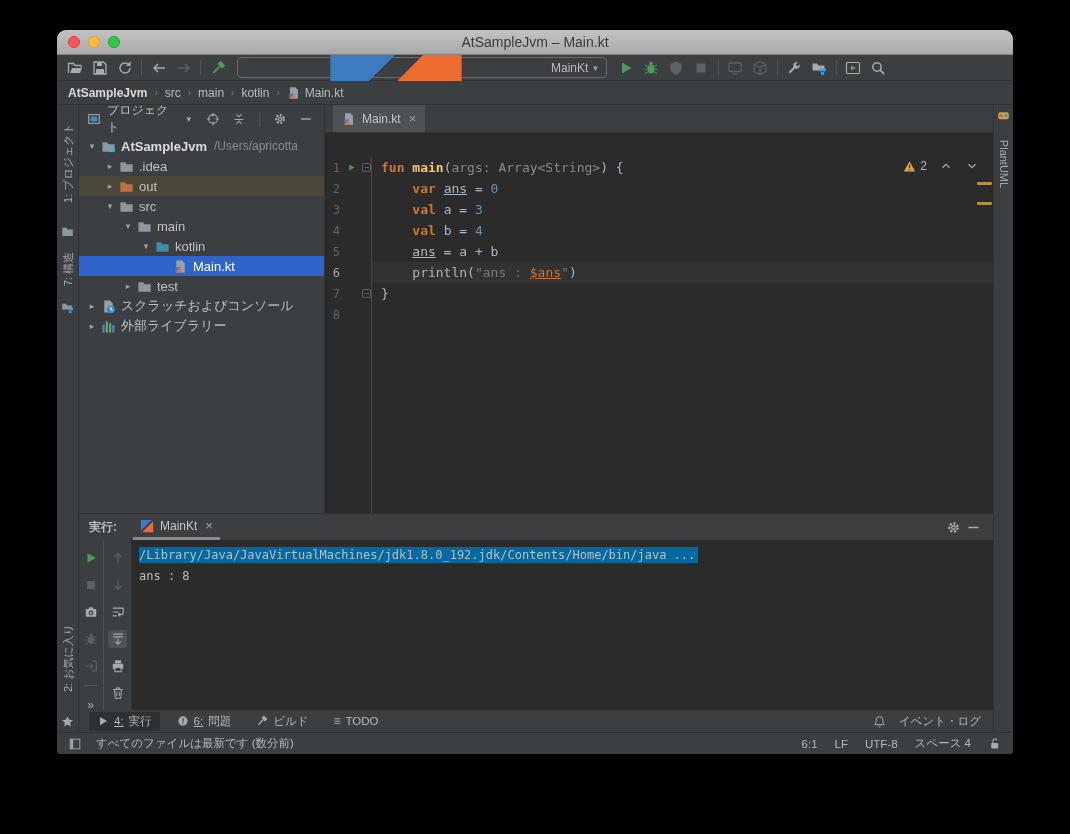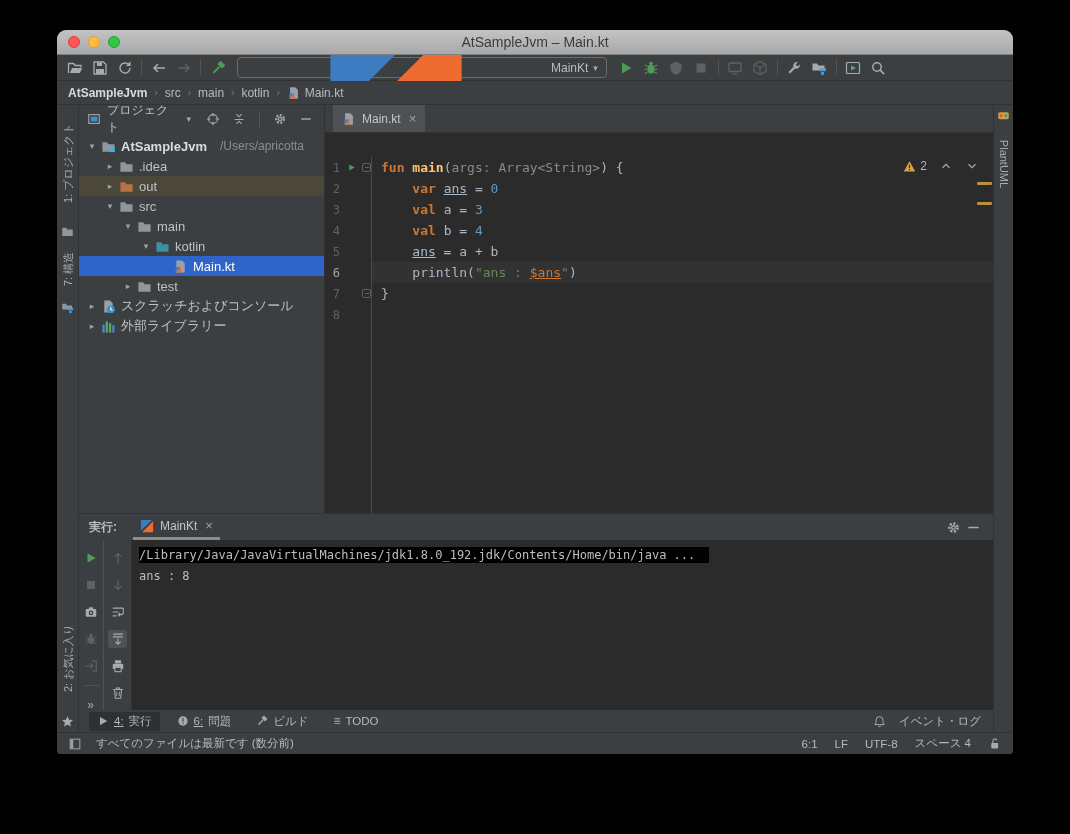--- a/index.html
+++ b/index.html
@@ -52,21 +52,21 @@
            display:flex;flex-direction:column;overflow:hidden}
   .phead{height:28px;flex:none;display:flex;align-items:center;padding:0 8px;gap:6px;font-size:12px;color:#bfc2c4}
   .phead .svgi{width:14px;height:14px}
   .phead .spacer{flex:1}
   .pbtn{width:20px;height:20px;display:flex;align-items:center;justify-content:center}
   .tree{flex:1;overflow:hidden;padding-top:3px}
   .trow{height:20px;display:flex;align-items:center;font-size:13px;color:#bfc1c3;white-space:nowrap}
   .trow .arrow{width:16px;flex:none;text-align:center;font-size:9px;color:#9da2a5}
   .trow .ticon{width:16px;height:16px;flex:none;display:flex;align-items:center;justify-content:center;margin-right:5px}
   .trow .ticon .svgi{width:15px;height:15px}
-  .trow .extra{color:#8a8e91;margin-left:13px;font-size:12px}
+  .trow .extra{color:#8a8e91;margin-left:7px;font-size:12px}
   .trow.bold .tlabel{font-weight:bold;color:#dadcde}
   .trow.sel{background:#2f65ca;color:#fff}
   .trow.accent{background:#4b4839}
   .f-gray{color:#8f979c}.f-orange{color:#bb7144}.f-teal{color:#3d8fa5}
   
   .editor{flex:1;min-width:0;display:flex;flex-direction:column;background:#2b2b2b}
   .tabbar{height:28px;flex:none;background:#3c3f41;display:flex;align-items:stretch;padding-left:8px;
           border-bottom:1px solid #323232;box-sizing:border-box}
   .etab{display:flex;align-items:center;gap:6px;padding:0 9px;background:#4e5254;color:#c3c6c8;font-size:12px}
   .etab .svgi{width:14px;height:14px}
@@ -114,21 +114,21 @@
   .rtools.two{width:28px;border-left:1px solid #515151}
   .ribtn{width:19px;height:18px;display:flex;align-items:center;justify-content:center;border-radius:3px;flex:none}
   .ribtn .svgi{width:14px;height:14px}
   .ribtn.selbg{background:#4e5254}
   .hsep{width:15px;height:1px;background:#515151;margin:1px 0;flex:none}
   .moretxt{font-size:11px;letter-spacing:1px}
   .console{flex:1;min-width:0;background:#2b2b2b;border-left:1px solid #323232;box-sizing:border-box;
            font-family:"DejaVu Sans Mono","Liberation Mono",monospace;font-size:12px;color:#bcbec0;
            padding:5px 0 0 7px;line-height:21px}
   .conline{white-space:pre}
-  .conhl{background:#000000;padding:1px 14px 1px 0}
+  .conhl{background:#0369a1;padding:1px 3px 1px 0}
   
   .bottom-bar{position:absolute;left:22px;right:20px;top:605px;height:22px;background:#3c3f41;
               display:flex;align-items:center;padding-left:10px;gap:9px;font-size:11.5px;color:#b6b9bb;box-sizing:border-box}
   .bbitem{display:flex;align-items:center;gap:5px;padding:2px 8px;border-radius:2px}
   .bbitem .svgi{width:12px;height:12px}
   .bbitem.active{background:#2e3133}
   .bnum{text-decoration:underline}
   .bglyph{font-size:12px;color:#a7abae}
   .bspacer{flex:1}
   .eventlog{display:flex;align-items:center;gap:13px;margin-right:12px}

